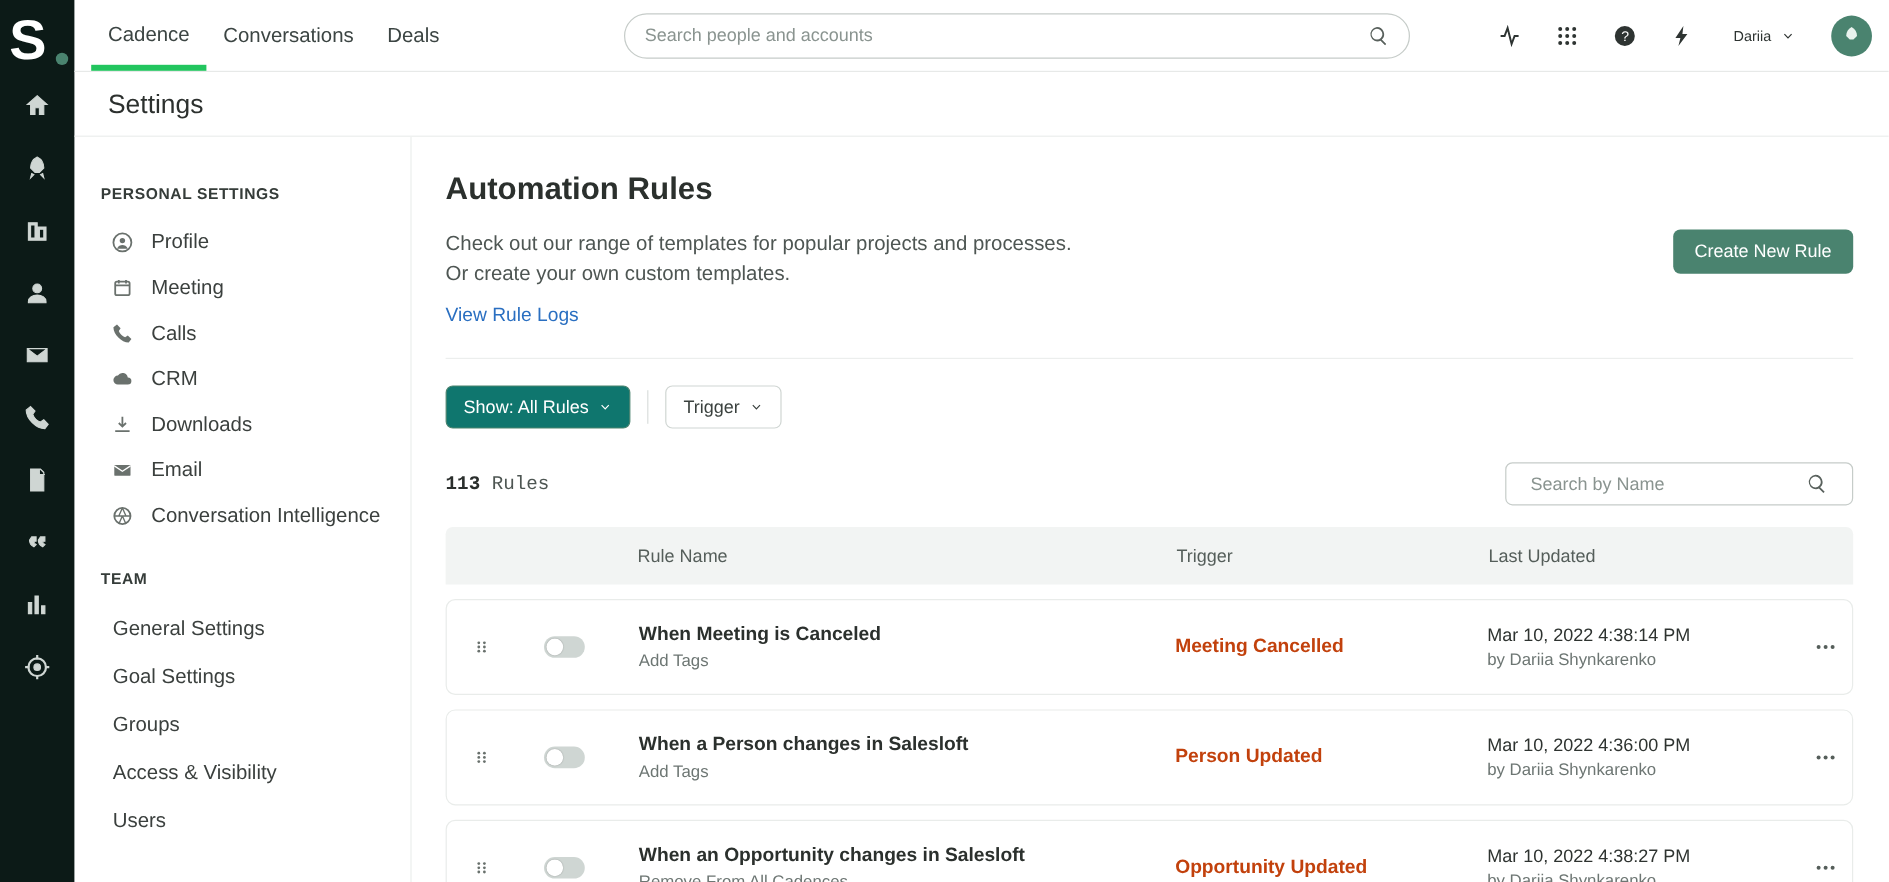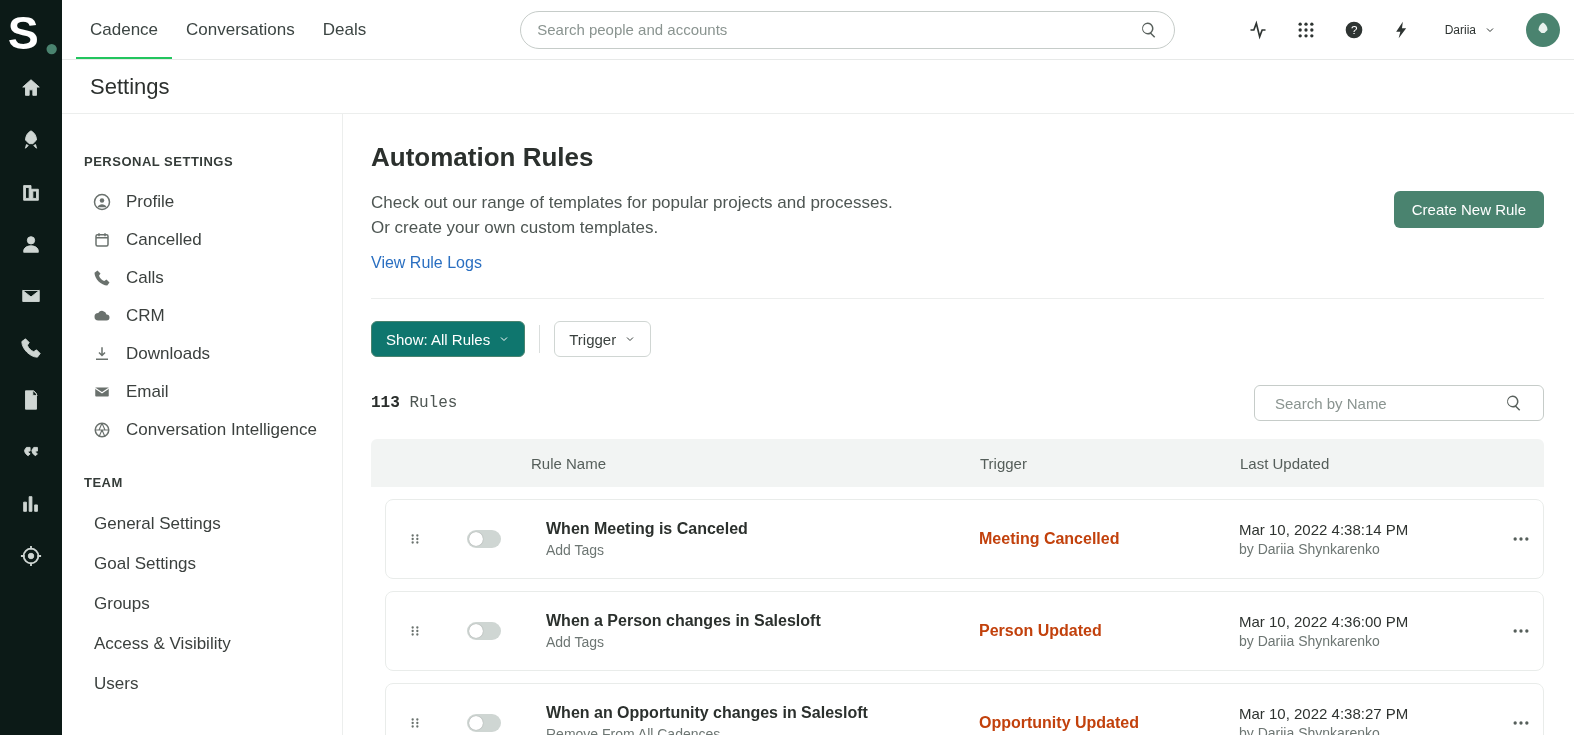--- a/index.html
+++ b/index.html
@@ -14,21 +14,21 @@
 .rail-item { width:62px; height:52px; display:flex; align-items:center; justify-content:center; }
 .rail-item svg { width:22px; height:22px; fill:#cfd6d3; stroke:#cfd6d3; }
 
 .app { flex:1; display:flex; flex-direction:column; }
 
 .topbar {
   height:60px; display:flex; align-items:center; border-bottom:1px solid #e7e9e8; padding:0 14px;
 }
 .tabs { display:flex; gap:0; align-items:center; height:100%; }
 .tab { padding:0 14px; height:100%; display:flex; align-items:center; font-size:17px; color:#3c4543; cursor:pointer; }
-.tab.active { border-bottom:2px solid #22c55e; padding-top:3px; }
+.tab.active { border-bottom:5px solid #22c55e; padding-top:3px; }
 
 .search-wrap { margin-left:140px; }
 .search {
   width:655px; height:38px; border:1px solid #c6ccc9; border-radius:22px;
   display:flex; align-items:center; padding:0 16px; color:#7d8985;
 }
 .search input { flex:1; border:none; outline:none; font-size:15px; color:#333; background:transparent; }
 .search input::placeholder { color:#8a9490; }
 .search-icon { width:18px; height:18px; fill:#59615d; }
 
@@ -98,21 +98,21 @@
 }
 .col-drag { width:58px; }
 .col-toggle { width:80px; }
 .col-name { flex:1; padding-left:22px;}
 .col-trigger { width:260px; }
 .col-updated { width:260px; }
 .col-menu { width:44px; }
 
 .trow {
   display:flex; align-items:center; background:#fff; border:1px solid #e9ecea; border-radius:8px;
-  margin-top:12px; height:80px;margin-left:14px;
+  margin-top:12px; height:80px;
 }
 .drag-handle { width:58px; display:flex; justify-content:center; color:#9aa3a0; cursor:grab;}
 .drag-handle svg { width:14px; height:14px; fill:#69716d; }
 .toggle-wrap { width:80px; display:flex; justify-content:center; }
 .toggle {
   width:34px; height:18px; border-radius:10px; background:#cfd6d3; position:relative; cursor:pointer;
 }
 .toggle .knob {
   position:absolute; left:2px; top:2px; width:14px; height:14px; border-radius:50%; background:#fff;
   box-shadow:0 0 1px rgba(0,0,0,.4);
@@ -278,21 +278,21 @@
             </span>
           <span>Profile</span>
         </div>
         <div class="nav-item">
           <span class="nicon">
               <svg viewBox="0 0 24 24">
                 <rect x="4" y="5" width="16" height="15" rx="2" fill="none" stroke="#6a716d" stroke-width="2"></rect>
                 <path d="M4 9h16M8 3v4M16 3v4" stroke="#6a716d" stroke-width="2"></path>
               </svg>
             </span>
-          <span>Cancelled</span>
+          <span>Meeting</span>
         </div>
         <div class="nav-item">
           <span class="nicon">
               <svg viewBox="0 0 24 24">
                 <path d="M6 2l4 4-2 3c1 3 4 6 7 7l3-2 4 4-3 4c-8 0-17-9-17-17z"></path>
               </svg>
             </span>
           <span>Calls</span>
         </div>
         <div class="nav-item">

